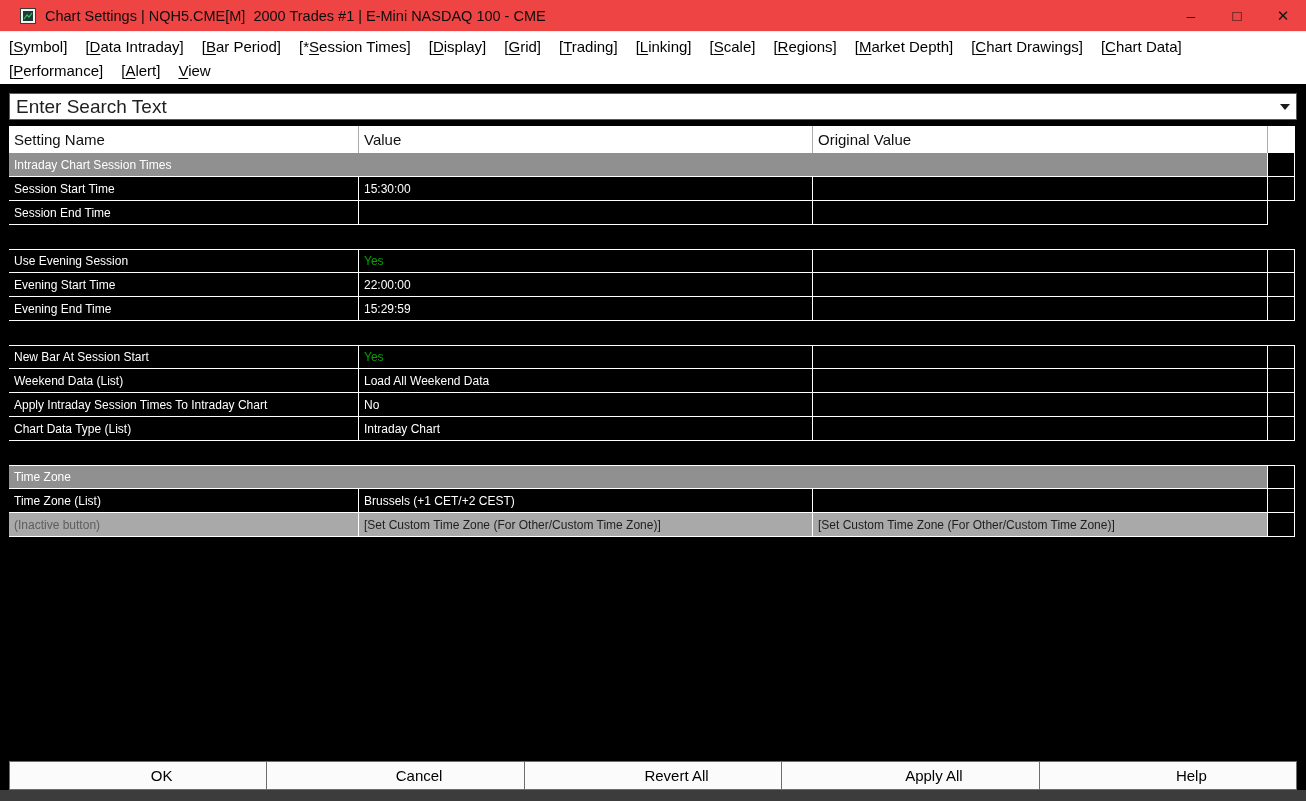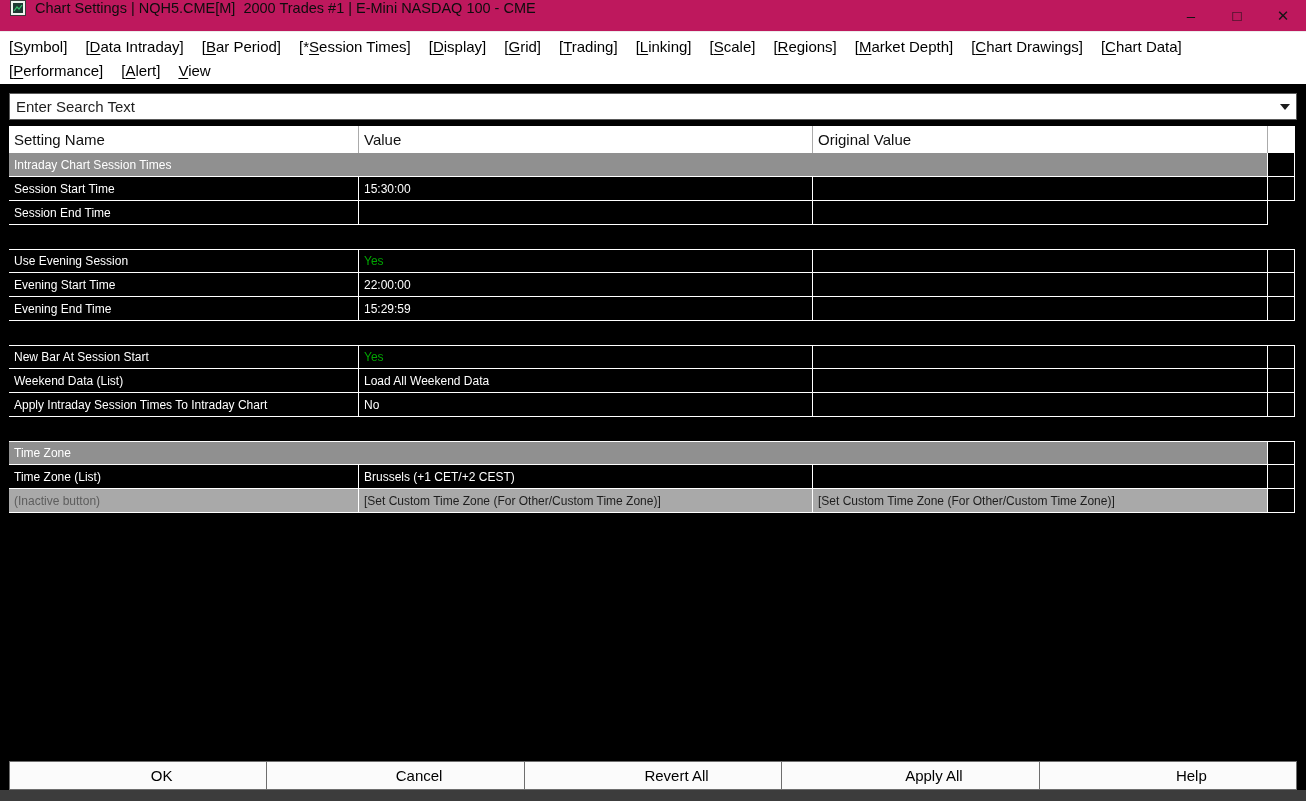--- a/index.html
+++ b/index.html
@@ -6,22 +6,22 @@
   html, body { width: 1306px; height: 801px; }
   body {
     background: #000;
     font-family: "Liberation Sans", "DejaVu Sans", sans-serif;
     overflow: hidden;
   }
   .window { width: 100%; height: 100%; display: flex; flex-direction: column; }
 
   
   .titlebar {
-    flex: 0 0 32px; background: #be185d; display: flex; align-items: flex-start;
-    padding-left: 10px; border-bottom: 1px solid #ececec;
+    flex: 0 0 32px; background: #ef4444; display: flex; align-items: center;
+    padding-left: 20px; border-bottom: 1px solid #ececec;
   }
   .app-icon { width: 16px; height: 16px; display: inline-flex; flex: 0 0 16px; }
   .title-text { margin-left: 9px; font-size: 14.5px; color: #0d0d0d; white-space: pre; }
   .win-controls { margin-left: auto; display: flex; height: 100%; }
   .win-btn {
     width: 46px; display: flex; align-items: center; justify-content: center;
     font-size: 15px; color: #141414; cursor: default;
   }
 
   
@@ -31,21 +31,21 @@
   .mn { text-decoration: underline; text-underline-offset: 2px; }
 
   
   .content { flex: 1 1 auto; background: #000; overflow: hidden; }
 
   .search {
     margin: 9px 9px 6px; height: 27px; background: #fff;
     border: 1px solid #5a5a5a; display: flex; align-items: stretch;
   }
   .search-input {
-    flex: 1; border: 0; outline: 0; padding: 0 6px; font-size: 15px;
+    flex: 1; border: 0; outline: 0; padding: 0 6px; font-size: 19px;
     font-family: inherit; color: #1d4ed8; background: transparent;
   }
   .search-input::placeholder { color: #1f1f1f; opacity: 1; }
   .arrow { width: 22px; display: flex; align-items: center; justify-content: center; }
   .tri { width: 0; height: 0; border-left: 5px solid transparent;
          border-right: 5px solid transparent; border-top: 6px solid #1c1c1c; }
 
   
   .table { margin: 0 9px; width: 1286px; }
   .thead, .row { display: grid; grid-template-columns: 350px 454px 455px 27px; }
@@ -201,20 +201,26 @@
         <div class="cell end"></div>
       </div>
 
       <div class="row item">
         <div class="cell name">Apply Intraday Session Times To Intraday Chart</div>
         <div class="cell value">No</div>
         <div class="cell orig"></div>
         <div class="cell end"></div>
       </div>
 
+      <div class="row item">
+        <div class="cell name">Chart Data Type (List)</div>
+        <div class="cell value">Intraday Chart</div>
+        <div class="cell orig"></div>
+        <div class="cell end"></div>
+      </div>
 
       <div class="row spacer"></div>
 
       <div class="row section">
         <div class="cell span">Time Zone</div>
         <div class="cell end"></div>
       </div>
 
       <div class="row item">
         <div class="cell name">Time Zone (List)</div>

